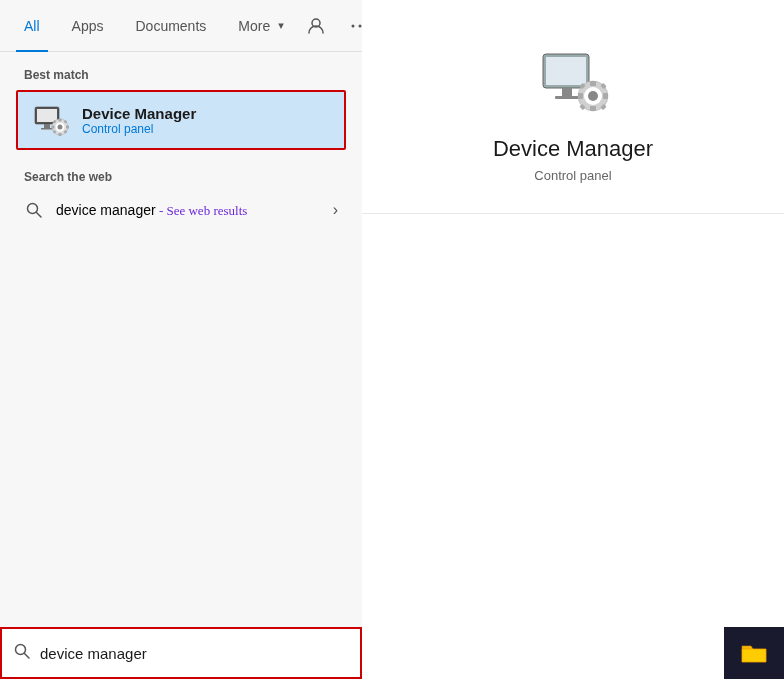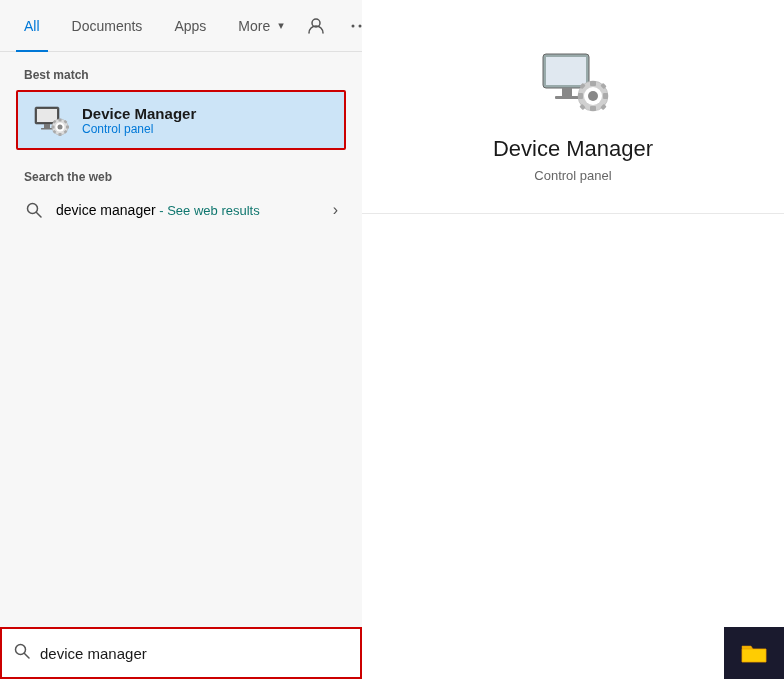--- a/index.html
+++ b/index.html
@@ -163,22 +163,23 @@
     .web-search-text {
       flex: 1;
     }
 
     .web-search-query {
       font-weight: 400;
       color: #000;
     }
 
     .web-search-suffix {
-      color: #0f766e;
+      color: #6d28d9;
       font-size: 13px;
+      font-family: Liberation Serif, serif;
     }
 
     .web-search-arrow {
       color: #555;
       font-size: 16px;
     }
 
     
     .search-bar {
       height: 52px;
@@ -304,24 +305,24 @@
 </head>
 <body>
 
 <div class="search-panel">
 
   <div class="tabs-bar">
     <div class="tab active">
       <span>All</span>
     </div>
     <div class="tab">
+      <span>Apps</span>
+    </div>
+    <div class="tab">
       <span>Documents</span>
-    </div>
-    <div class="tab">
-      <span>Apps</span>
     </div>
     <div class="tab tab-more chevron">
       <span>More</span>
     </div>
     <div class="tabs-right">
       <div class="icon-btn">
 
         <svg width="18" height="18" viewBox="0 0 18 18" fill="none" xmlns="http://www.w3.org/2000/svg">
           <circle cx="9" cy="6" r="4" stroke="#555" stroke-width="1.5" fill="none"></circle>
           <path d="M2 16c0-3.866 3.134-7 7-7s7 3.134 7 7" stroke="#555" stroke-width="1.5" fill="none" stroke-linecap="round"></path>

